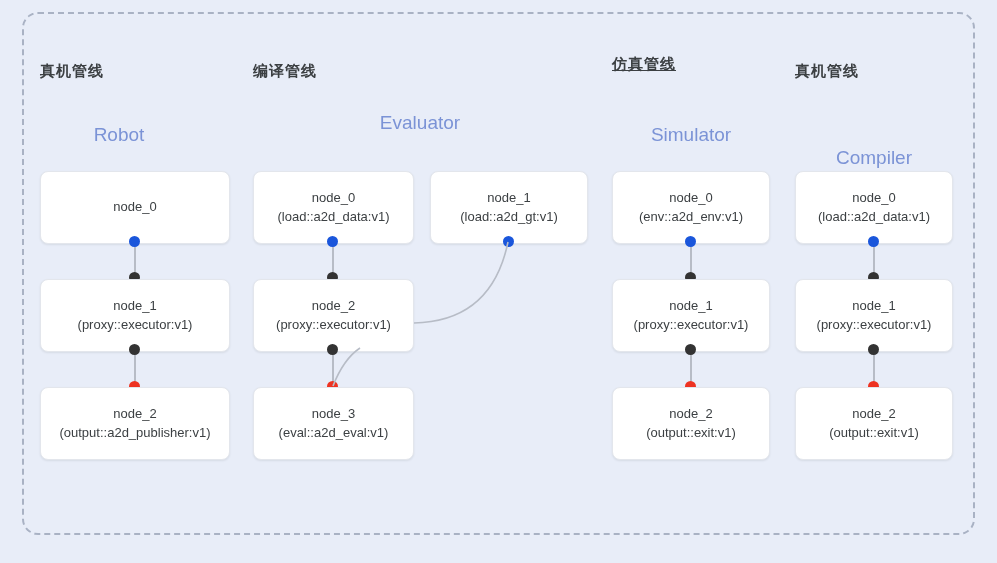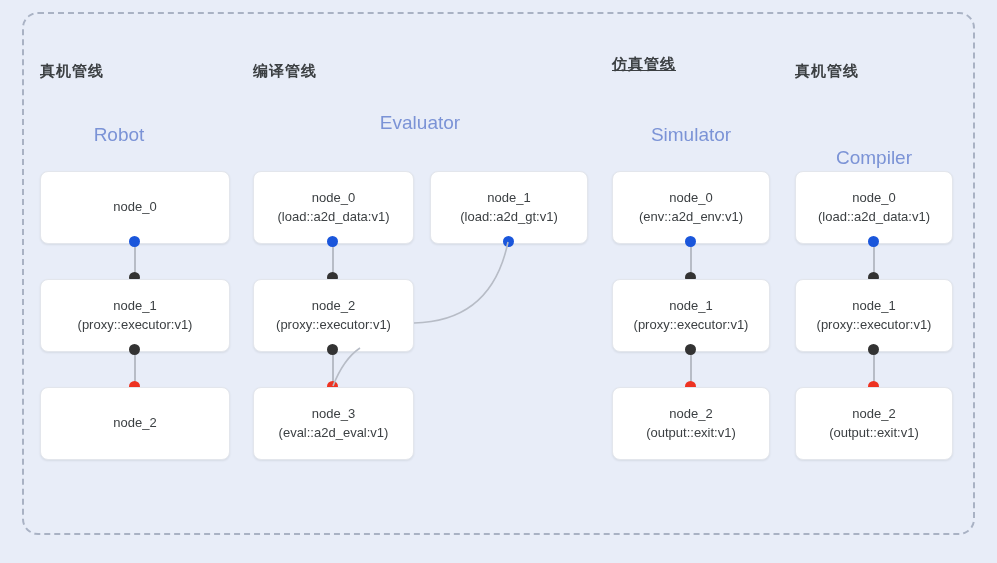--- a/index.html
+++ b/index.html
@@ -117,20 +117,21 @@
     <div class="node-card" style="left:40px; top:279px; width:190px; height:73px;">
       <div class="node-name">node_1</div>
       <div class="node-type">(proxy::executor:v1)</div>
     </div>
     <div class="link-line" style="left:134px; top:350px; height:36px;"></div>
     <div class="port port-black" style="left:129px; top:344px;"></div>
     <div class="port port-red" style="left:129px; top:381px;"></div>
 
     <div class="node-card" style="left:40px; top:387px; width:190px; height:73px;">
       <div class="node-name">node_2</div>
+      <div class="node-type">(output::a2d_publisher:v1)</div>
     </div>
   </div>
 
   <div class="column">
     <div class="col-title" style="left:253px; top:62px; width:334px;">编译管线</div>
     <div class="col-subtitle" style="left:253px; top:112px; width:334px;">Evaluator</div>
 
     <div class="node-card" style="left:253px; top:171px; width:161px; height:73px;">
       <div class="node-name">node_0</div>
       <div class="node-type">(load::a2d_data:v1)</div>

